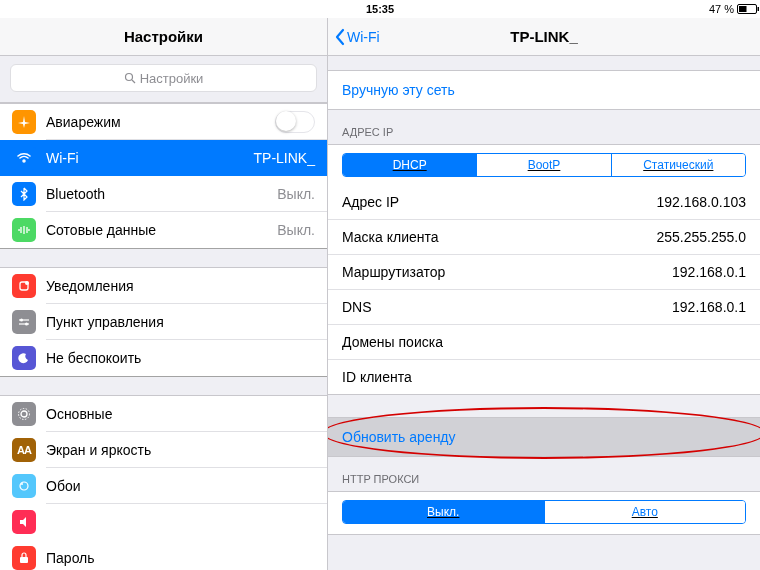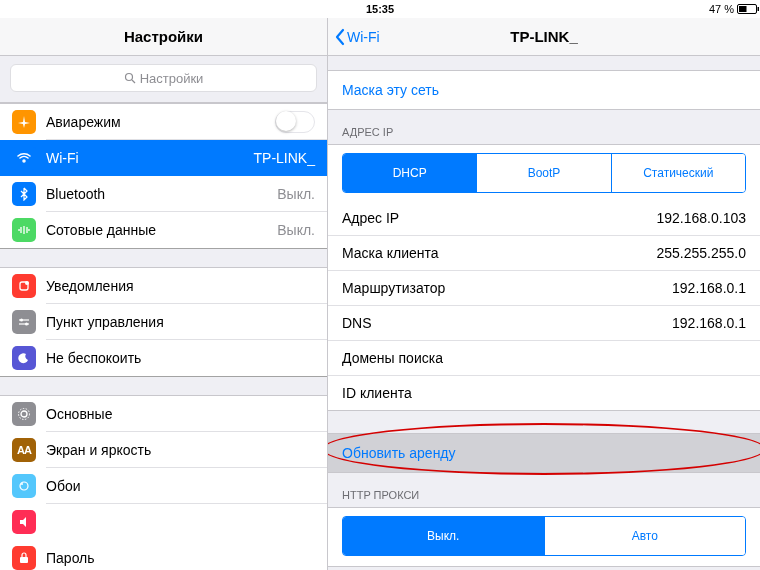--- a/index.html
+++ b/index.html
@@ -88,21 +88,22 @@
 .kv {
   display: flex; justify-content: space-between; align-items: center;
   padding: 9px 14px; border-bottom: 1px solid #e0e0e4; font-size: 14px;
 }
 .kv:last-child { border-bottom: none; }
 .kv .v { color: #000; }
 
 .segwrap { padding: 8px 14px 10px 14px; background: #fff; border-top: 1px solid #c8c7cc; border-bottom: 1px solid #c8c7cc; }
 .segmented {
   display: flex; border: 1px solid #007aff; border-radius: 4px; overflow: hidden;
-  height: 40px;
+  height: 24px;
+  text-decoration: underline;
 }
 .seg {
   flex: 1; display: flex; align-items: center; justify-content: center;
   font-size: 12px; color: #007aff; border-right: 1px solid #007aff;
   cursor: pointer; background: #fff;
 }
 .seg:last-child { border-right: none; }
 .seg.active { background: #007aff; color: #fff; }
 
 .ellipse {
@@ -305,21 +306,21 @@
             <path d="M9 2 L3 9 L9 16" fill="none" stroke="#007aff" stroke-width="2.2" stroke-linecap="round" stroke-linejoin="round"></path>
           </svg>
           <span>Wi-Fi</span>
         </div>
         <span class="title">TP-LINK_</span>
       </div>
 
       <div class="detail-scroll">
         <div style="height:14px"></div>
         <div class="link-row">
-          <span>Маска эту сеть</span>
+          <span>Вручную эту сеть</span>
         </div>
 
         <div class="section-header">АДРЕС IP</div>
         <div class="segwrap" style="border-bottom:none; padding-bottom:8px;">
           <div class="segmented">
             <div class="seg active">DHCP</div>
             <div class="seg">BootP</div>
             <div class="seg">Статический</div>
           </div>
         </div>

